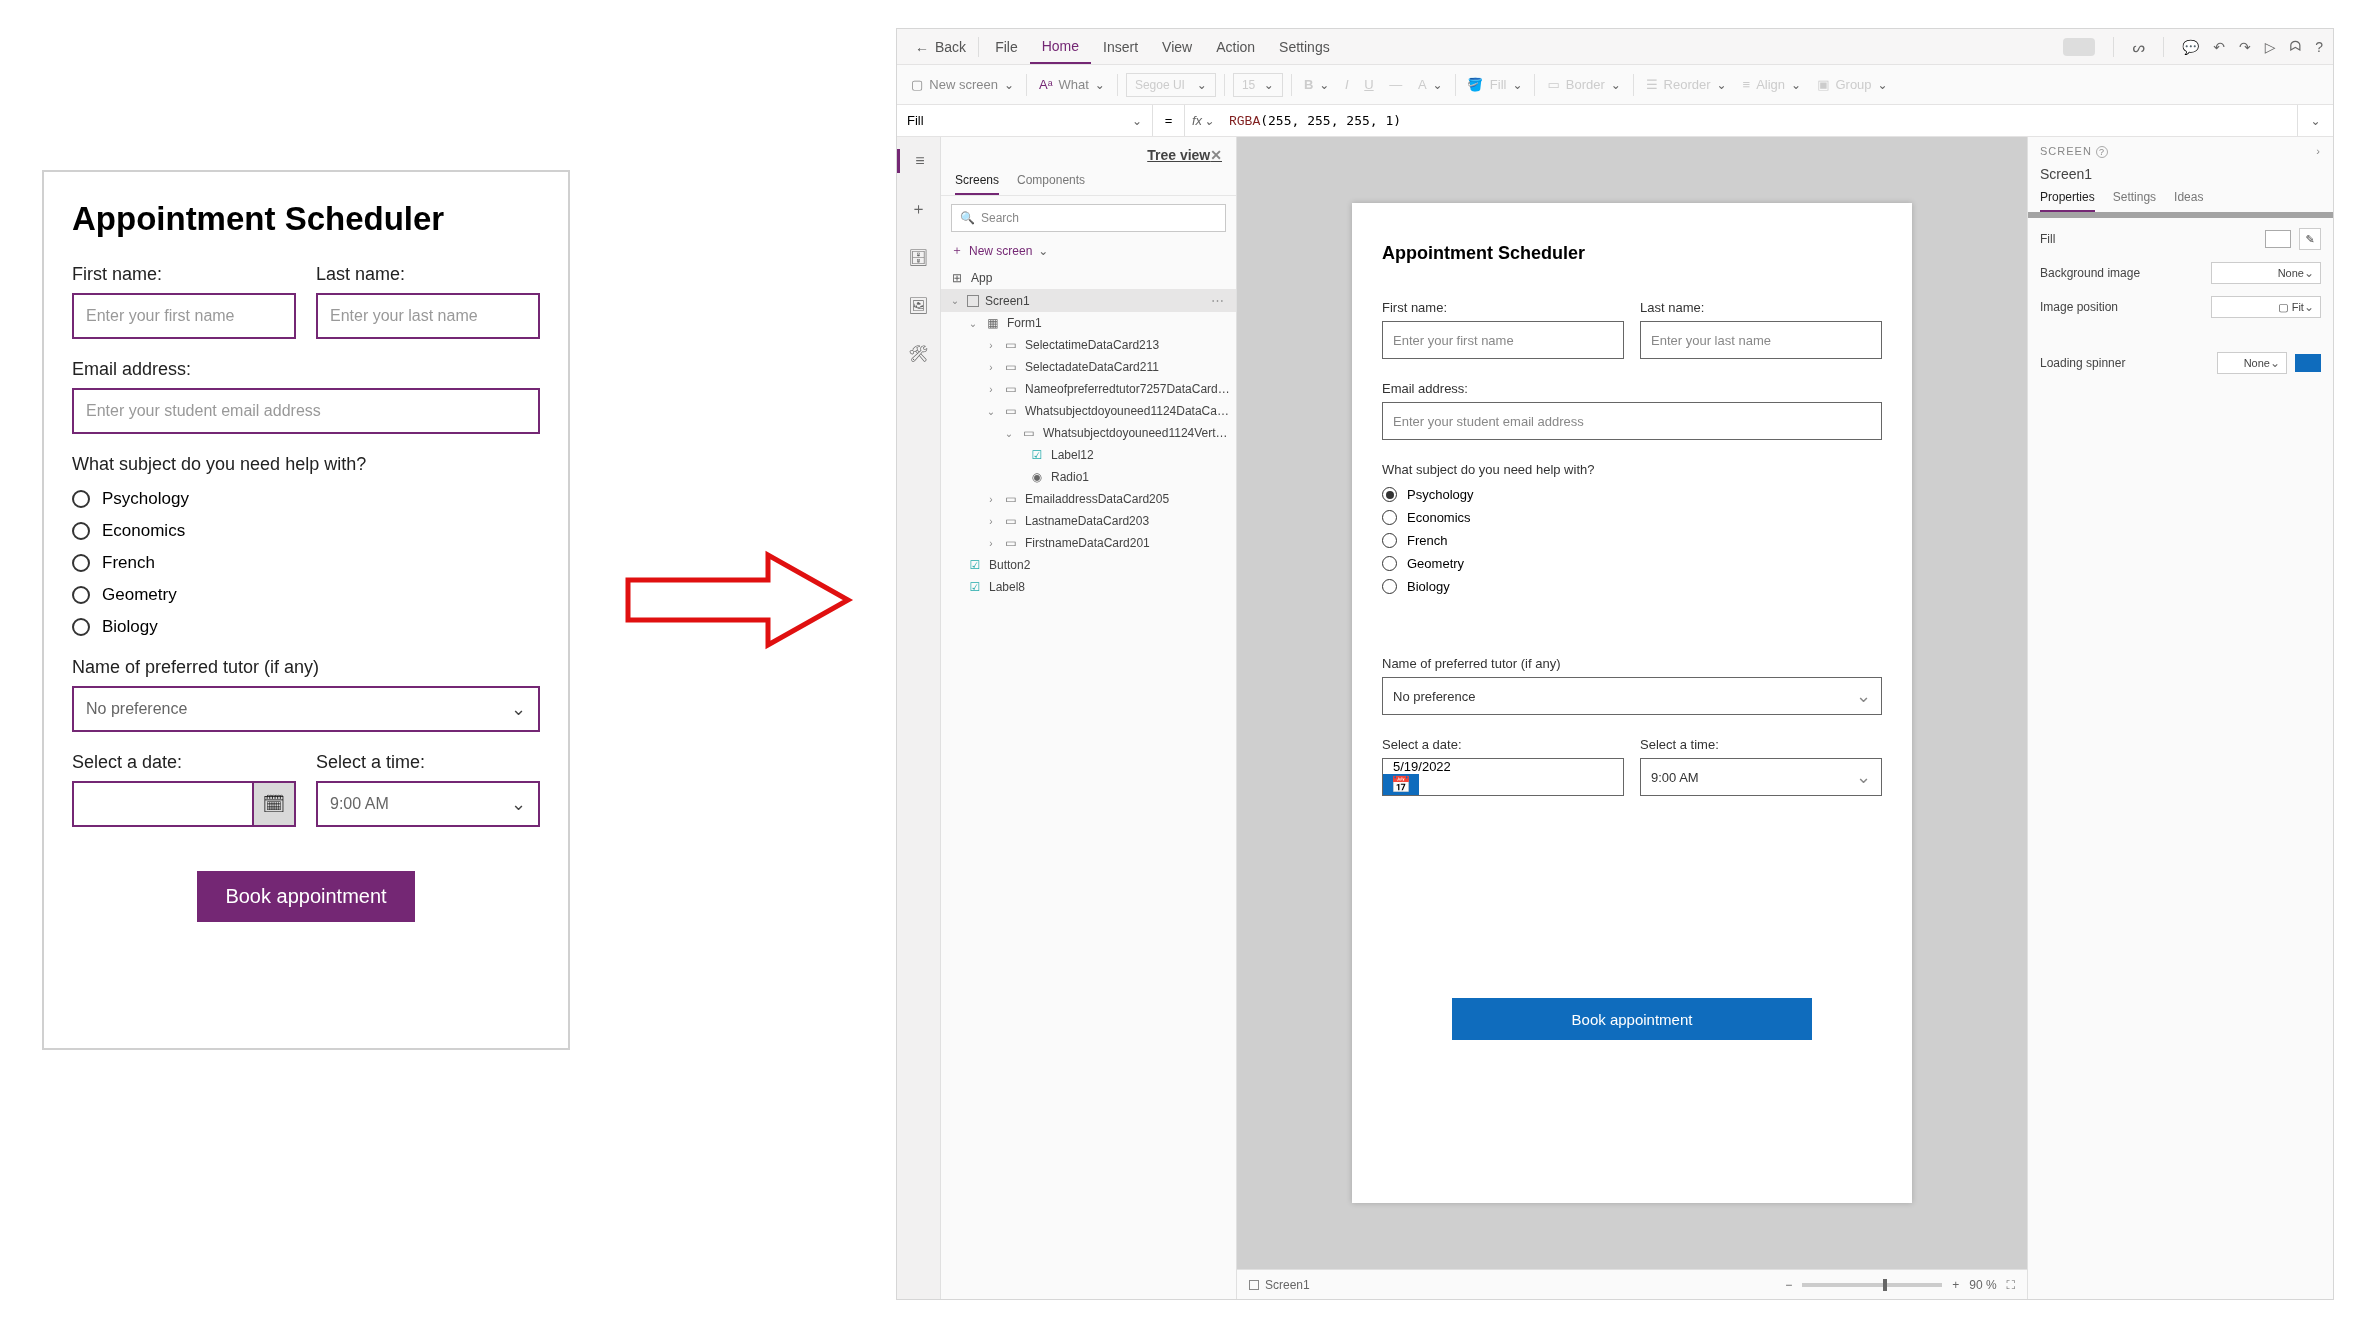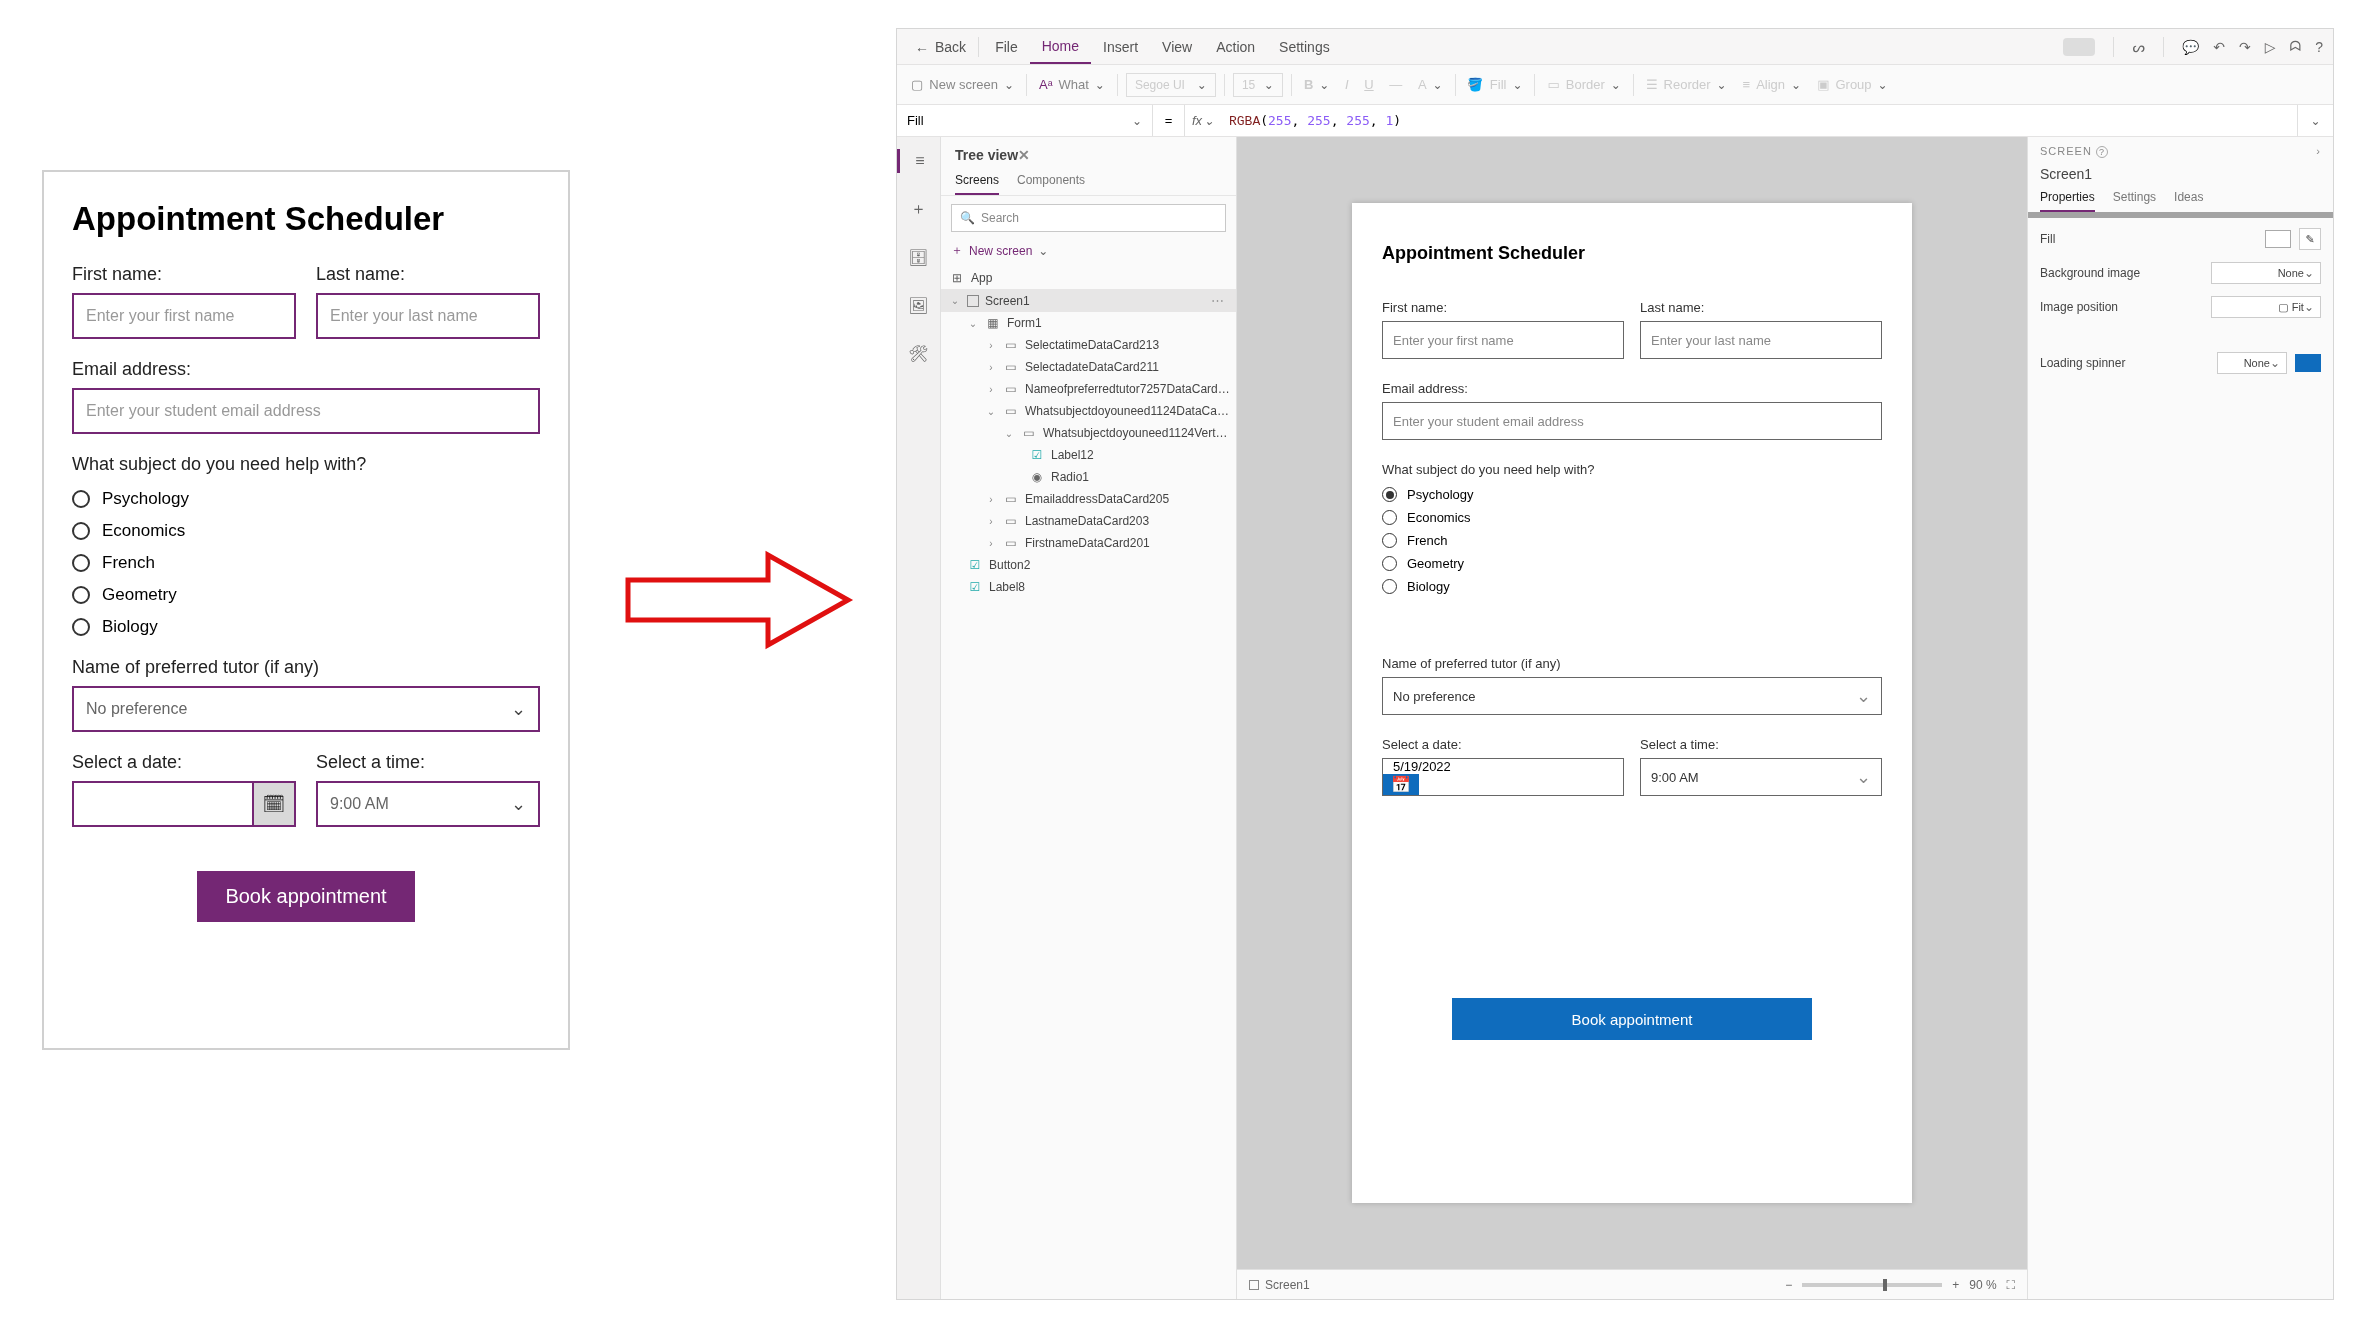--- a/index.html
+++ b/index.html
@@ -81,39 +81,39 @@
 
 .fxbar {
   height: 32px; background: #fff; border-bottom: 1px solid #e4e3e3;
   display: flex; align-items: center; font-size: 13px;
 }
 .fxbar .propsel { width: 256px; border-right: 1px solid #e0e0e0; padding: 0 10px; display:flex; align-items:center; justify-content:space-between; height:100%; }
 .fxbar .eq { width: 32px; text-align: center; border-right: 1px solid #e0e0e0; height:100%; display:flex;align-items:center;justify-content:center;}
 .fxbar .fx { width: 36px; text-align: center; font-style: italic; color:#666; height:100%; display:flex;align-items:center;justify-content:center; gap:2px;}
 .fxbar .formula { flex: 1; padding: 0 8px; font-family: Consolas, monospace; }
 .fxbar .rgba { color:#7f1d1d;font-family:Liberation Mono, monospace; }
-.fxbar .num { color:#8b5cf6; }
+.fxbar .num { color:#000000; }
 .fxbar .expand { width: 36px; border-left:1px solid #e0e0e0; text-align:center; cursor:pointer; height:100%; display:flex;align-items:center;justify-content:center;}
 
 
 .body { flex: 1; display: flex; min-height: 0; }
 
 .rail {
   width: 44px; background: #f2f1f1; border-right: 1px solid #e0e0e0;
   display: flex; flex-direction: column; align-items: center; padding-top: 12px; gap: 24px; color: #666;
 }
 .rail .ri { width: 24px; height: 24px; display:flex; align-items:center; justify-content:center; cursor:pointer; font-size:16px; }
 .rail .ri.active { border-left: 3px solid #742774; width:100%; }
 
 
 .tree {
   width: 296px; background: #fafafa; border-right: 1px solid #e0e0e0;
   display: flex; flex-direction: column; font-size: 13px; color: #444;
 }
-.tree .th { display:flex; justify-content:flex-start; align-items:center; padding: 10px 14px; font-weight:600; font-size:14px; }
+.tree .th { display:flex; justify-content:flex-end; align-items:center; padding: 10px 14px; font-weight:600; font-size:14px;text-decoration:underline; }
 .tree .tabs { display:flex; gap: 18px; padding: 0 14px; font-size:12px; border-bottom:1px solid #e6e6e6; }
 .tree .tabs .tt { padding-bottom:6px; cursor:pointer; color:#777; }
 .tree .tabs .tt.active { color:#222; border-bottom:2px solid #742774; }
 .tree .search { margin: 8px 10px; height:28px; border:1px solid #c8c8c8; display:flex; align-items:center; padding:0 8px; gap:6px; font-size:12px; color:#888; background:#fff;}
 .tree .newscr { margin: 2px 10px 6px; font-size:12px; color:#742774; display:flex; align-items:center; gap:6px; cursor:pointer;}
 .tree .tlist { flex:1; overflow:auto; padding: 2px 0 10px; }
 .tree .tn { display:flex; align-items:center; gap:6px; padding: 4px 6px 4px 0; cursor:pointer; white-space:nowrap; overflow:hidden; text-overflow:ellipsis;}
 .tree .tn.sel { background:#e7e6e6; }
 .tree .tn .chev { width:12px; text-align:center; color:#888; font-size:10px;}
 .tree .tn .icn { width:16px; text-align:center; font-size:12px; color:#666;}

